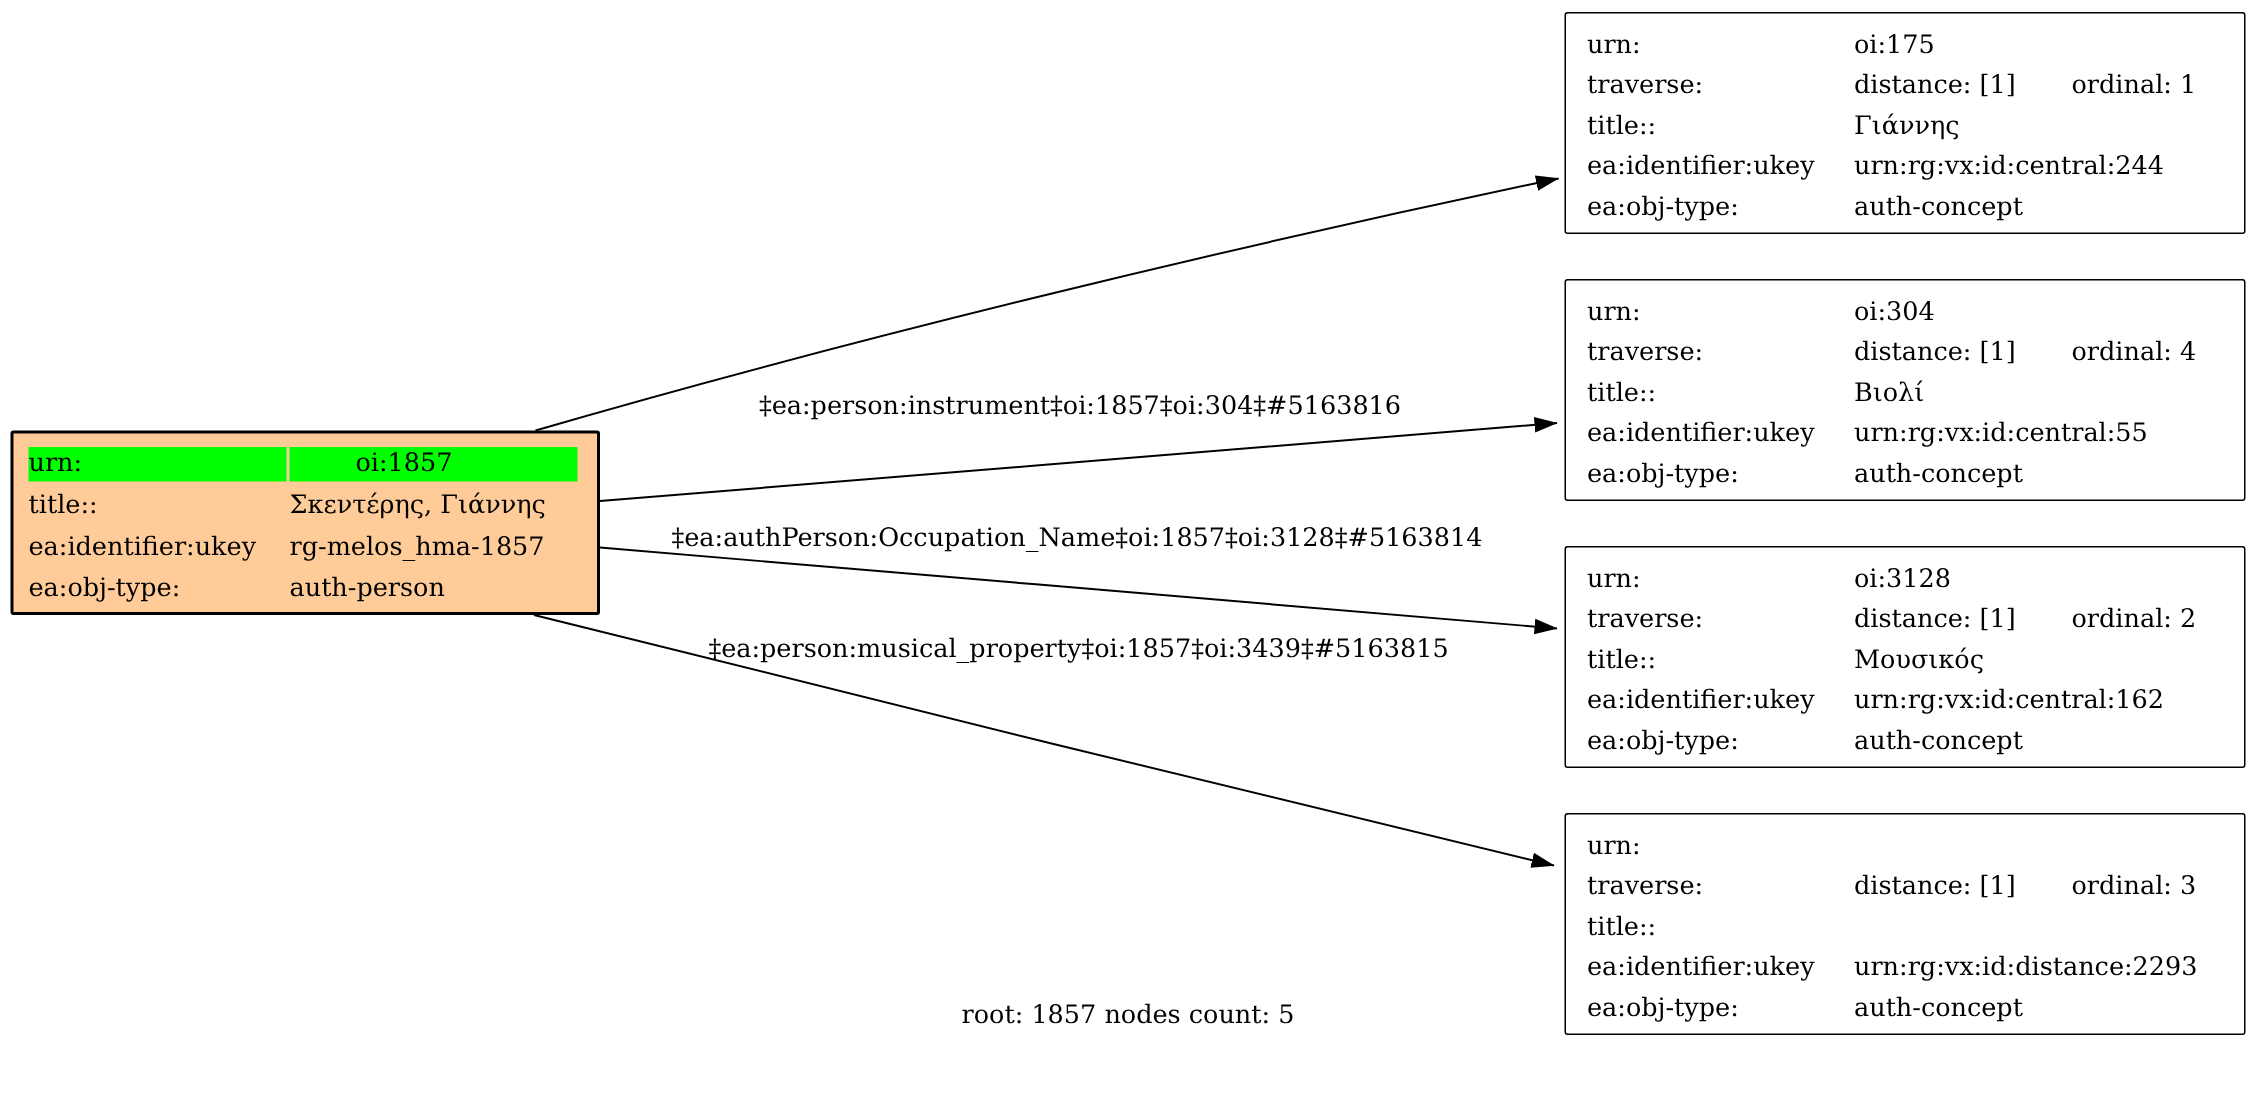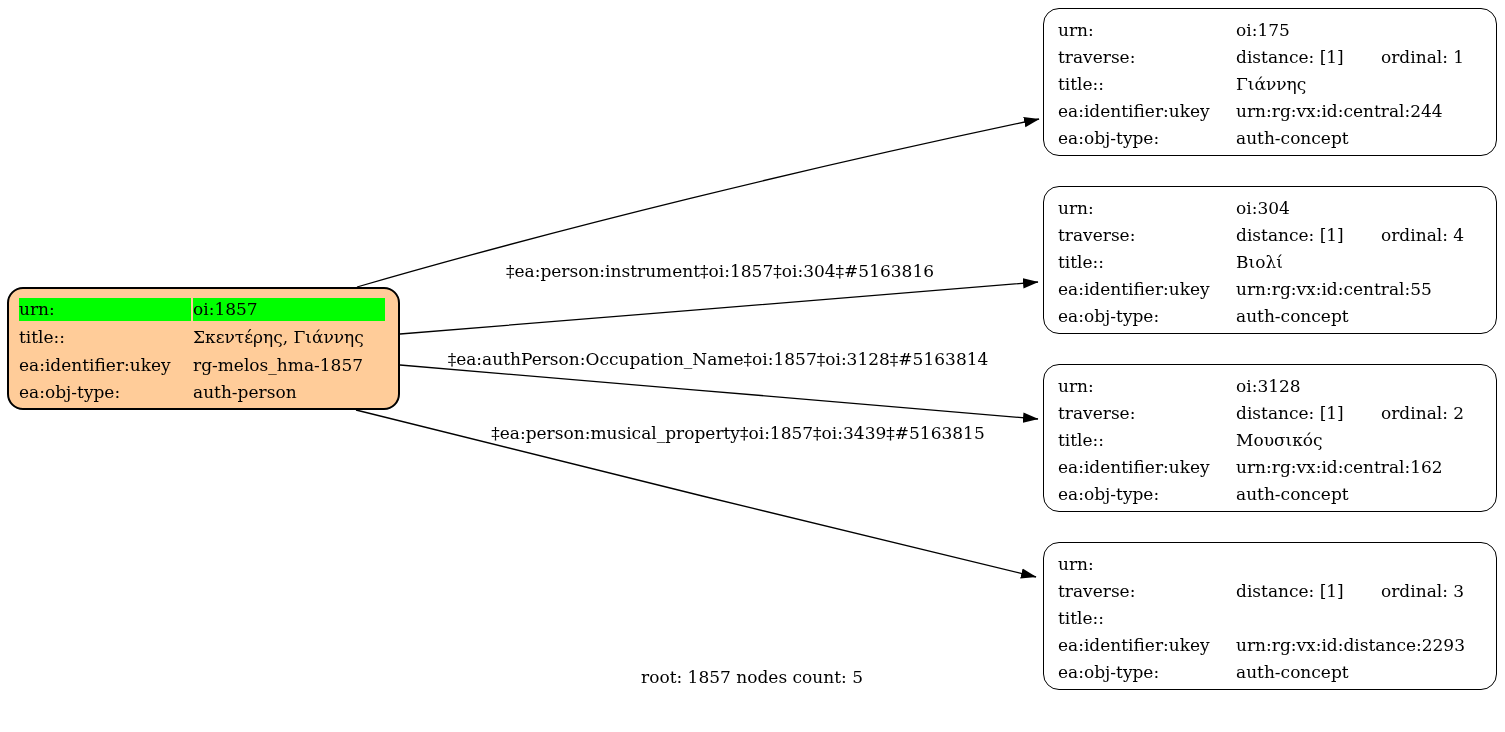--- a/index.html
+++ b/index.html
@@ -11,42 +11,42 @@
     font-size:17px;color:#000000;
     overflow:hidden;
   }
   svg.edge-layer{position:absolute;left:0;top:0;width:1505px;height:732px;}
   svg.edge-layer path.edge{fill:none;stroke:#000;stroke-width:1.3px;}
 
   .node{
     position:absolute;
     box-sizing:border-box;
     border:1.5px solid #000;
-    border-radius:16px;
+    border-radius:2px;
     background:#ffffff;
   }
   .node.root{
     left:7px;top:287px;width:393px;height:123px;
     background:#ffcc99;
     border-width:2px;
     padding:7px 10px 0 10px;
   }
   .node.concept{
     left:1043px;width:454px;height:148px;
     padding:7px 0 0 14px;
   }
   .row{display:flex;align-items:center;height:27px;white-space:nowrap;}
   .node.root .row{height:27.5px;}
   .c1{flex:0 0 174px;}
   .node.concept .c1{flex:0 0 178px;}
   .c2{flex:1 1 auto;display:flex;align-items:center;}
   .dist{flex:0 0 145px;}
   .hl{background:#00ff00;height:23px;line-height:23px;}
   .hl.c1{margin-right:2px;flex-basis:172px;}
-  .hl.c2{margin-right:3px;}
+  .hl.c2{margin-right:3px;padding-left:44px;}
 
   .edge-label{
     position:absolute;
     transform:translateX(-50%);
     white-space:nowrap;
     background:transparent;
   }
   .caption{
     position:absolute;
     transform:translateX(-50%);
@@ -186,17 +186,17 @@
       <span class="c2">urn:rg:vx:id:distance:2293</span>
     </div>
     <div class="row">
       <span class="c1">ea:obj-type:</span>
       <span class="c2">auth-concept</span>
     </div>
   </div>
 
   <div class="edge-label" style="left:720px;top:261px;">‡ea:person:instrument‡oi:1857‡oi:304‡#5163816</div>
   <div class="edge-label" style="left:718px;top:349px;">‡ea:authPerson:Occupation_Name‡oi:1857‡oi:3128‡#5163814</div>
-  <div class="edge-label" style="left:738px;top:423px;">‡ea:person:musical_property‡oi:1857‡oi:3439‡#5163815</div>
+  <div class="edge-label" style="left:719px;top:423px;">‡ea:person:musical_property‡oi:1857‡oi:3439‡#5163815</div>
 
   <div class="caption" style="left:752px;top:667px;">root: 1857 nodes count: 5</div>
 
 </div>
 
 </body></html>

